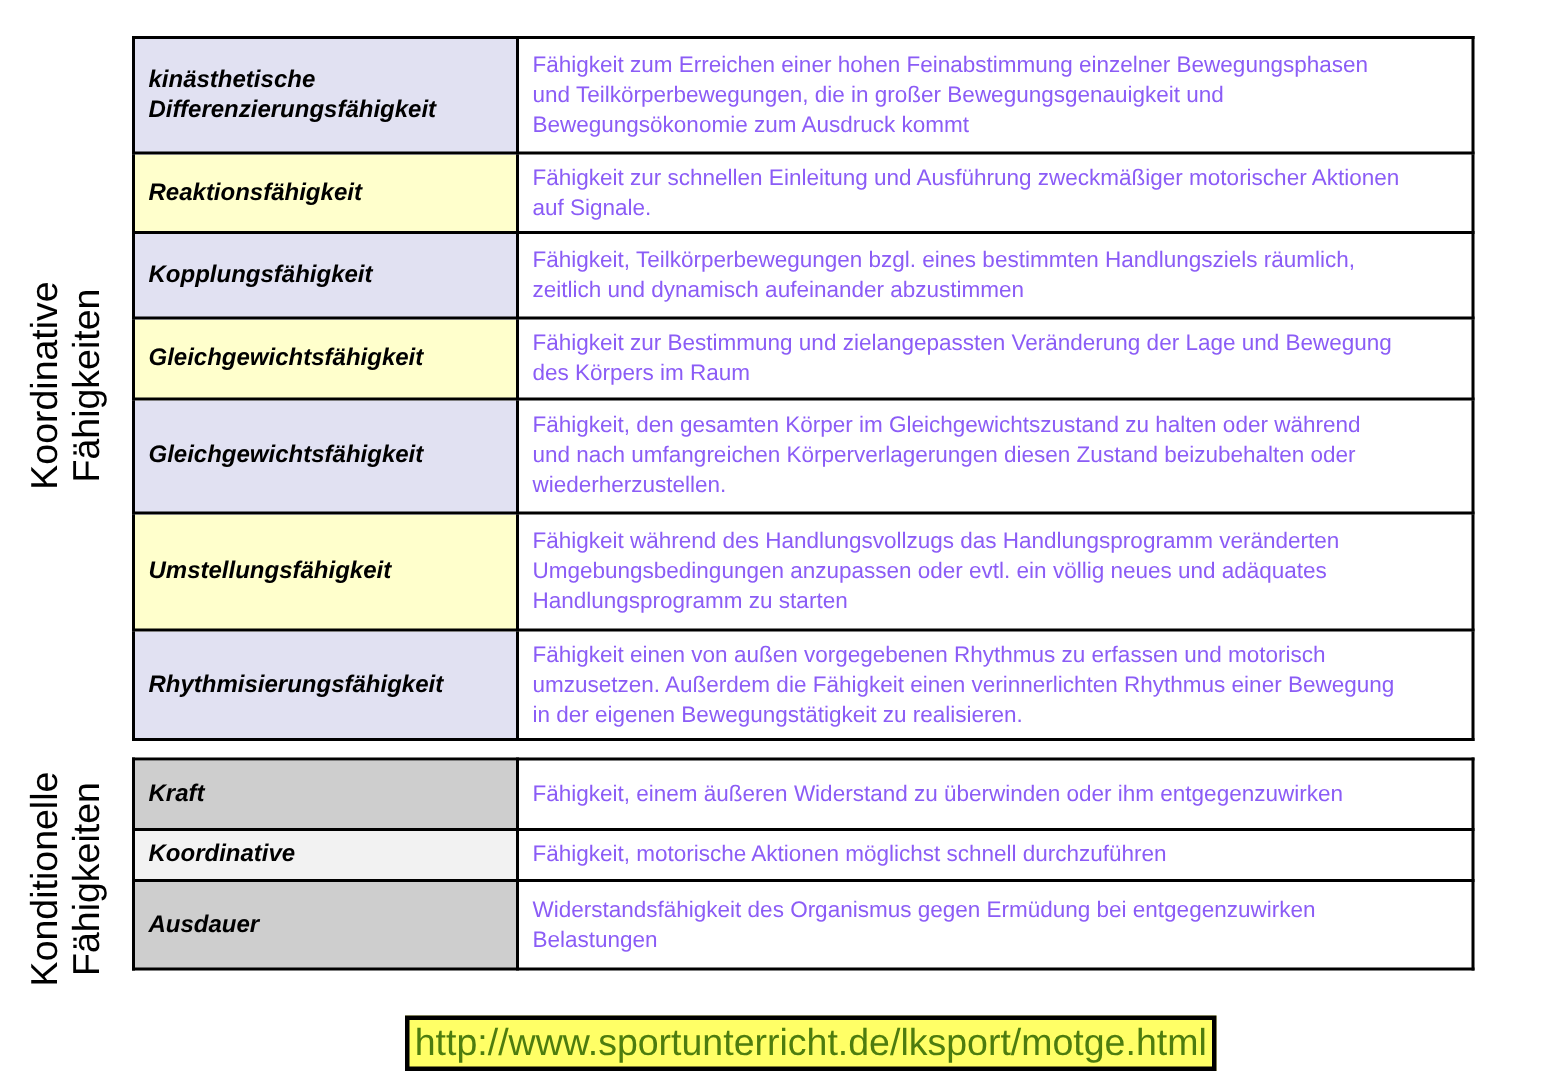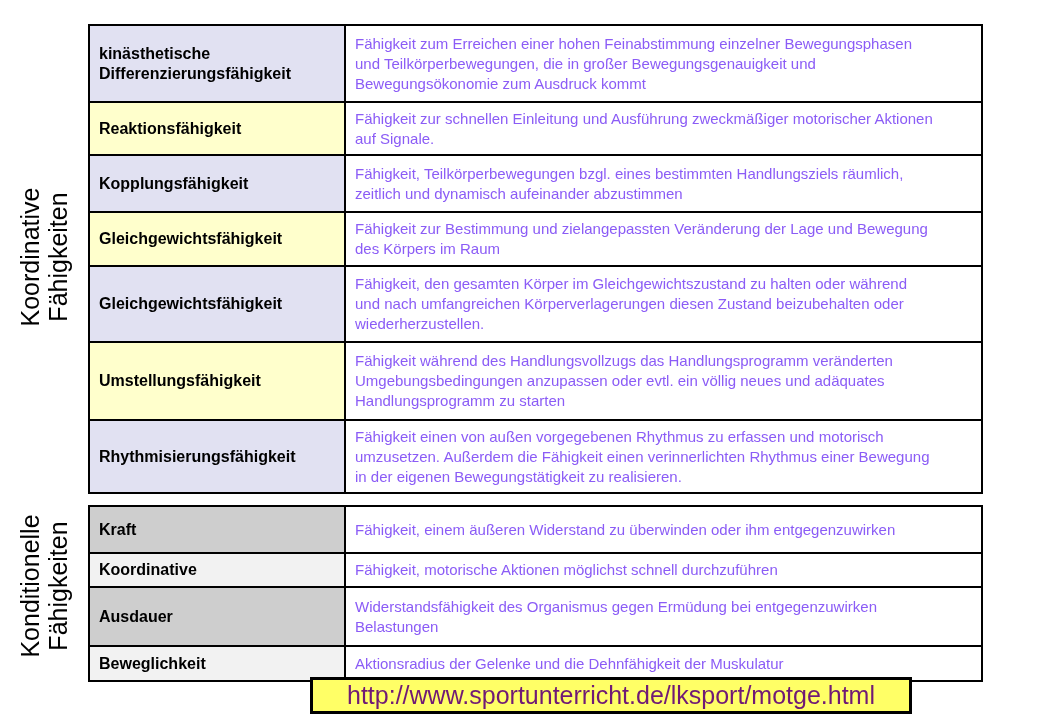--- a/index.html
+++ b/index.html
@@ -23,37 +23,37 @@
     border-collapse:collapse; table-layout:fixed;
     width:893px;
   }
   #tbl-koordinative { top:24px; }
   #tbl-konditionelle { top:505px; }
   .tbl td { border:2px solid #000; overflow:hidden; }
   col.c-term { width:256px; }
   col.c-desc { width:637px; }
   td.term {
     font-weight:bold; font-size:16px; line-height:20px;
-    padding:4px 12px 4px 9px; vertical-align:middle;
+    padding:4px 12px 4px 9px; vertical-align:middle;font-style:italic;
   }
   td.desc {
     background:#ffffff; font-size:15px; line-height:20px;
     padding:4px 48px 4px 9px; vertical-align:middle; color:#8b5cf6;
   }
   .bg-lav  { background:#e1e1f2; }
   .bg-yel  { background:#ffffcc; }
   .bg-gray { background:#cecece; }
   .bg-lgray{ background:#f2f2f2; }
 
   .urlbox {
     position:absolute; left:270px; top:677px;
-    width:602px; height:37px; box-sizing:border-box;
+    width:541px; height:37px; box-sizing:border-box;
     background:#ffff66; border:3px solid #000;
     display:flex; align-items:center; justify-content:center;
-    font-size:25px; color:#701a75; white-space:nowrap;margin-left:40px;
+    font-size:25px; color:#4d7c0f; white-space:nowrap;
   }
 </style>
 </head>
 <body>
 
 <div class="vlabel" id="vlabel-koordinative">
   <span class="vline">Koordinative</span>
   <span class="vline">Fähigkeiten</span>
 </div>
 
@@ -110,20 +110,16 @@
       <td class="desc">Fähigkeit, einem äußeren Widerstand zu überwinden oder ihm entgegenzuwirken</td>
     </tr>
     <tr style="height:34px">
       <td class="term bg-lgray">Koordinative</td>
       <td class="desc">Fähigkeit, motorische Aktionen möglichst schnell durchzuführen</td>
     </tr>
     <tr style="height:59px">
       <td class="term bg-gray">Ausdauer</td>
       <td class="desc">Widerstandsfähigkeit des Organismus gegen Ermüdung bei entgegenzuwirken Belastungen</td>
     </tr>
-    <tr style="height:35px">
-      <td class="term bg-lgray">Beweglichkeit</td>
-      <td class="desc">Aktionsradius der Gelenke und die Dehnfähigkeit der Muskulatur</td>
-    </tr>
   </tbody>
 </table>
 
 <div class="urlbox">http://www.sportunterricht.de/lksport/motge.html</div>
 
 </body></html>

